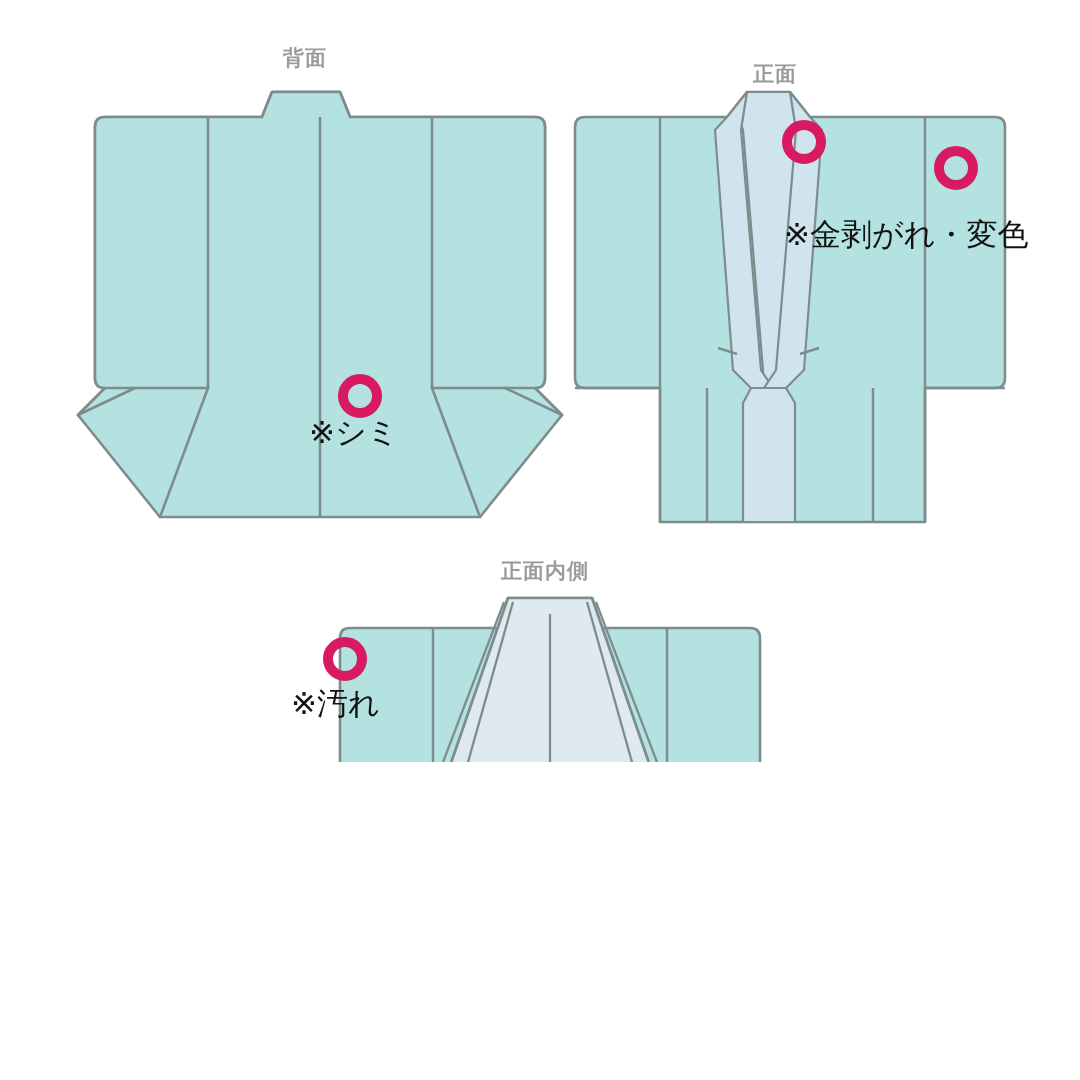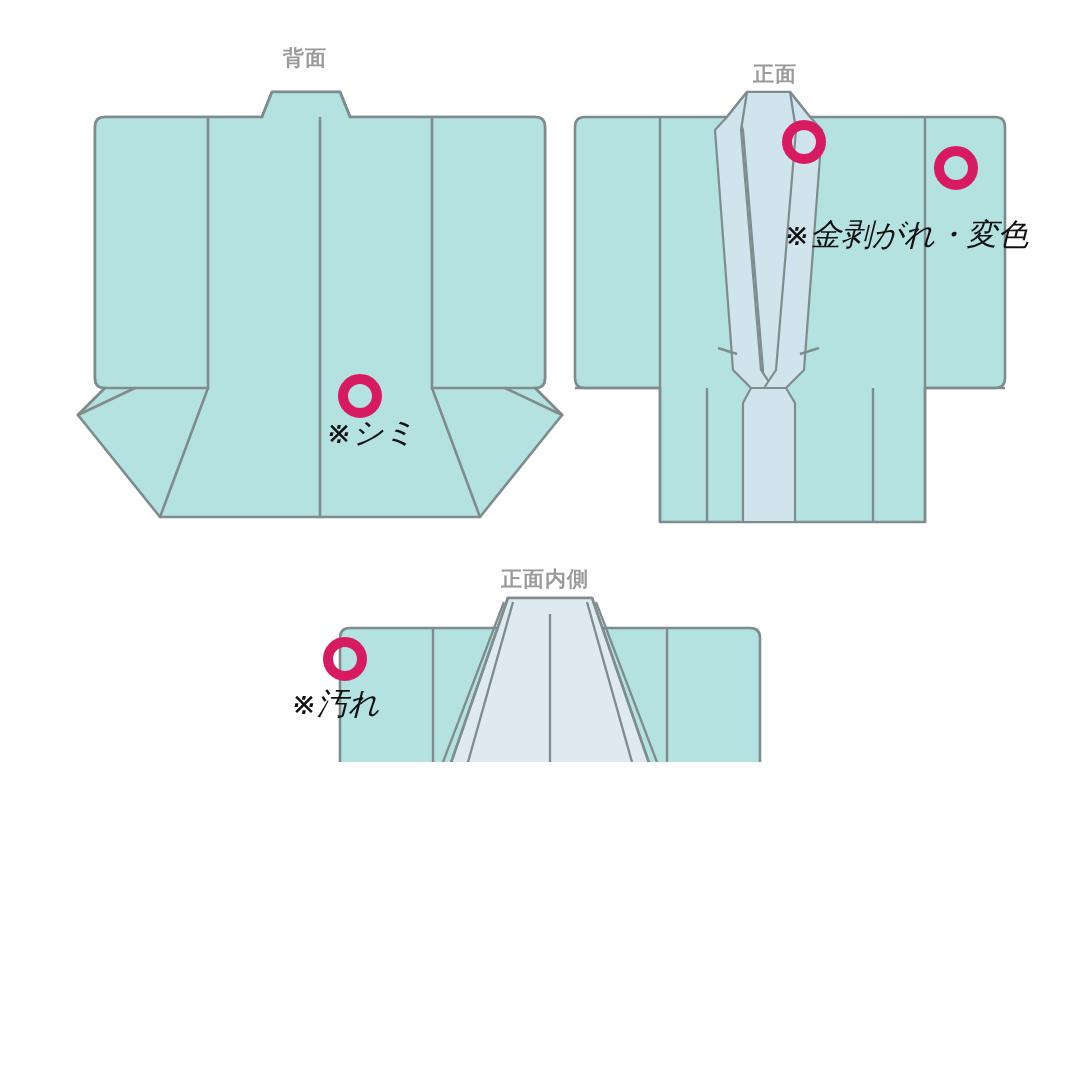--- a/index.html
+++ b/index.html
@@ -23,32 +23,31 @@
     font-size: 21px;
     font-weight: bold;
     color: #9a9a9a;
     letter-spacing: 1px;
     white-space: nowrap;
     text-align: center;
     transform: translateX(-50%);
   }
   .fig-title.t-back  { left: 305px; top: 44px; }
   .fig-title.t-front { left: 775px; top: 60px; }
-  .fig-title.t-inner { left: 545px; top: 557px; margin-top: 8px; }
+  .fig-title.t-inner { left: 545px; top: 557px; }
 
   .annot {
     position: absolute;
     font-size: 31px;
     color: #111111;
     white-space: nowrap;
     line-height: 1;
     font-family: "DejaVu Sans", "Liberation Sans", sans-serif;
-    font-style: italic;
   }
-  .annot.a-shimi  { left: 326px; top: 417px; }
+  .annot.a-shimi  { left: 309px; top: 417px; }
   .annot.a-kin    { left: 784px; top: 219px; }
   .annot.a-yogore { left: 291px; top: 688px; }
 
   svg.fig { position: absolute; left: 0; top: 0; overflow: visible; }
   #svg-back  { left: 60px;  top: 70px;  }
   #svg-front { left: 555px; top: 70px;  }
   #svg-inner { left: 300px; top: 580px; }
 </style>
 </head>
 <body>

